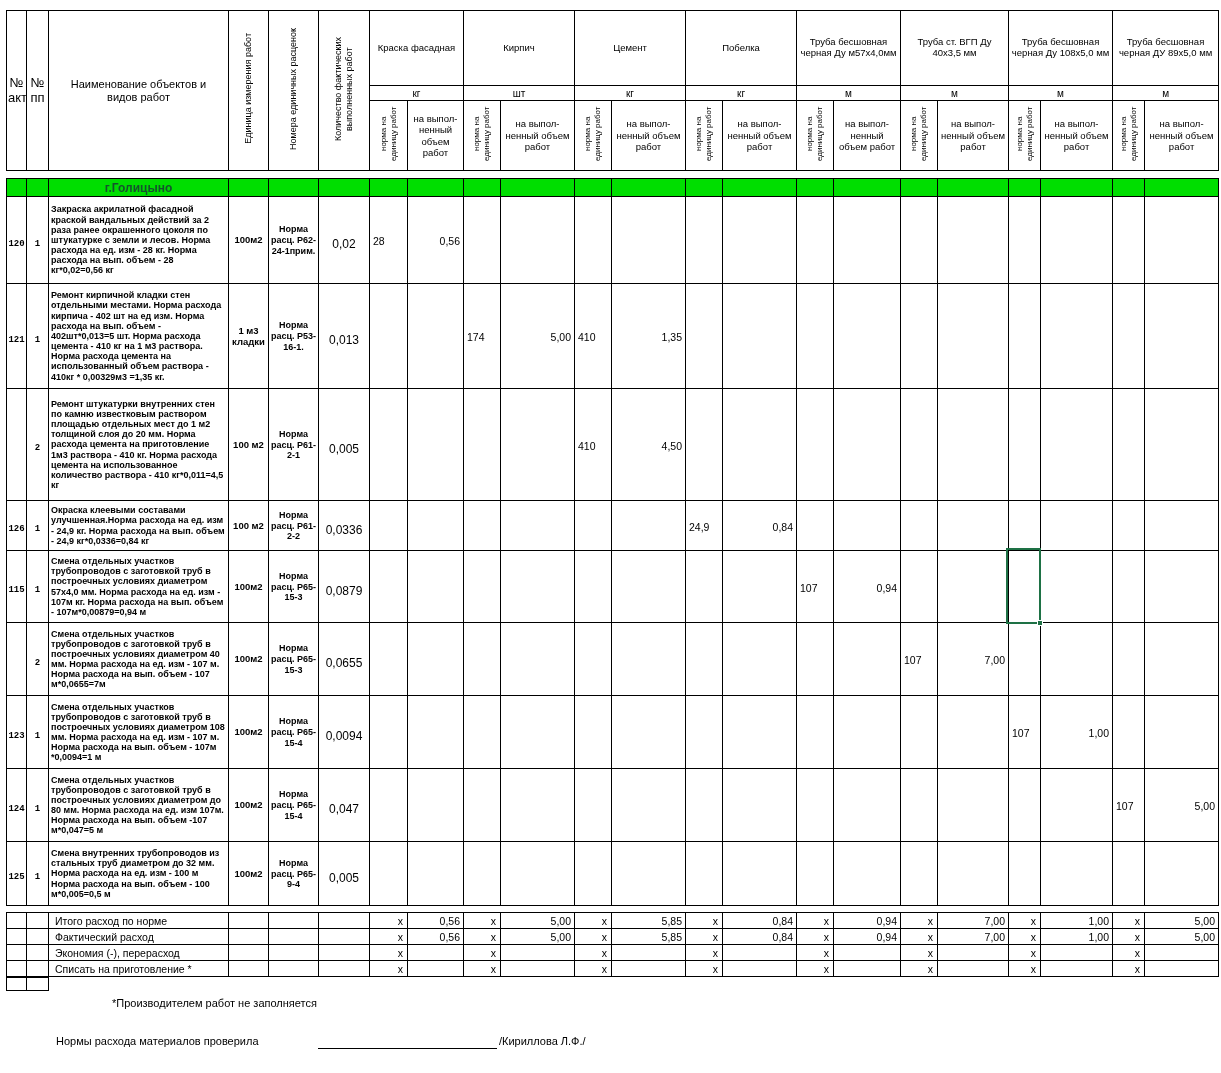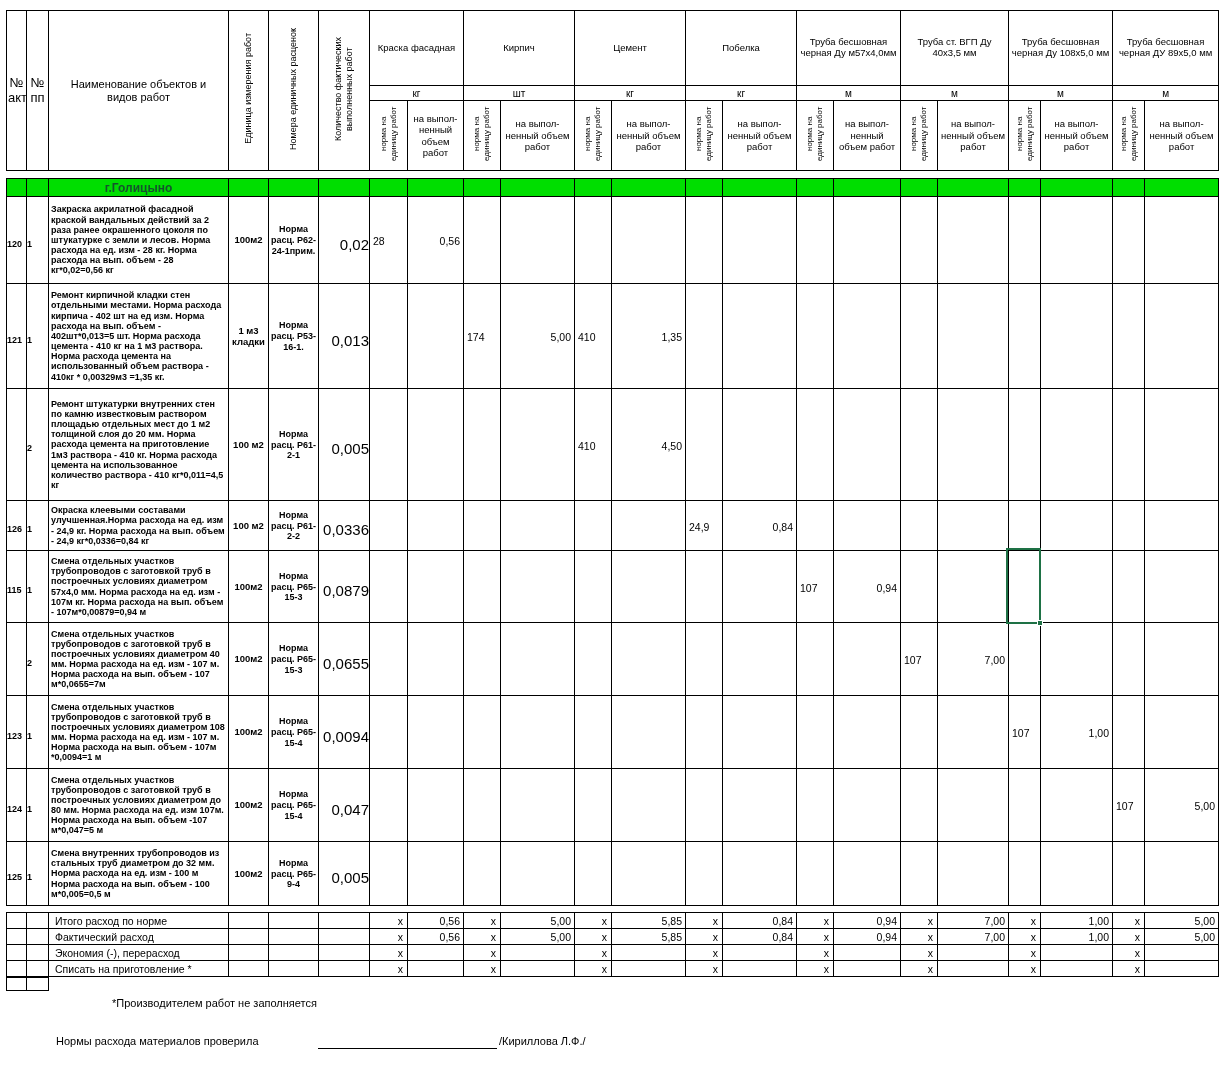--- a/index.html
+++ b/index.html
@@ -40,25 +40,25 @@
   #bodyTable tr:nth-child(5)  { height:50px; }
   #bodyTable tr:nth-child(6)  { height:72px; }
   #bodyTable tr:nth-child(7)  { height:73px; }
   #bodyTable tr:nth-child(8)  { height:73px; }
   #bodyTable tr:nth-child(9)  { height:73px; }
   #bodyTable tr:nth-child(10) { height:64px; }
 
   .group-row td { background:#00de00; }
   td.group-label { text-align:center; font-weight:bold; color:#14532d; font-size:12px; }
 
-  td.c-akt, td.c-pp { font-size:9px; font-weight:bold; text-align:left; vertical-align:top; padding-top:7px; }
+  td.c-akt, td.c-pp { font-size:9px; font-weight:bold; text-align:center; vertical-align:top; padding-top:7px;font-family:Liberation Mono, monospace; }
   td.c-name { font-size:9px; font-weight:bold; vertical-align:top; text-align:left; padding:1px 2px; line-height:1.13; }
   td.c-unit { font-size:9.5px; font-weight:bold; text-align:center; vertical-align:top; padding-top:1px; line-height:1.15; }
   td.c-rasc { font-size:9px; font-weight:bold; text-align:center; vertical-align:top; padding-top:1px; line-height:1.2; }
-  td.c-qty  { font-size:15px; text-align:right; vertical-align:top; padding-top:8px; }
+  td.c-qty  { font-size:12px; text-align:center; vertical-align:top; padding-top:8px; }
   td.c-norm { font-size:10.5px; text-align:left;  vertical-align:top; padding:2px 0 0 3px; }
   td.c-vol  { font-size:10.5px; text-align:right; vertical-align:top; padding:2px 3px 0 0; }
 
   
   #sumTable tr { height:16px; }
   #sumTable td { font-size:10.5px; vertical-align:middle; }
   td.s-label { text-align:left; padding-left:6px; }
   td.s-x   { text-align:right; padding-right:4px; }
   td.s-val { text-align:right; padding-right:3px; }
 

